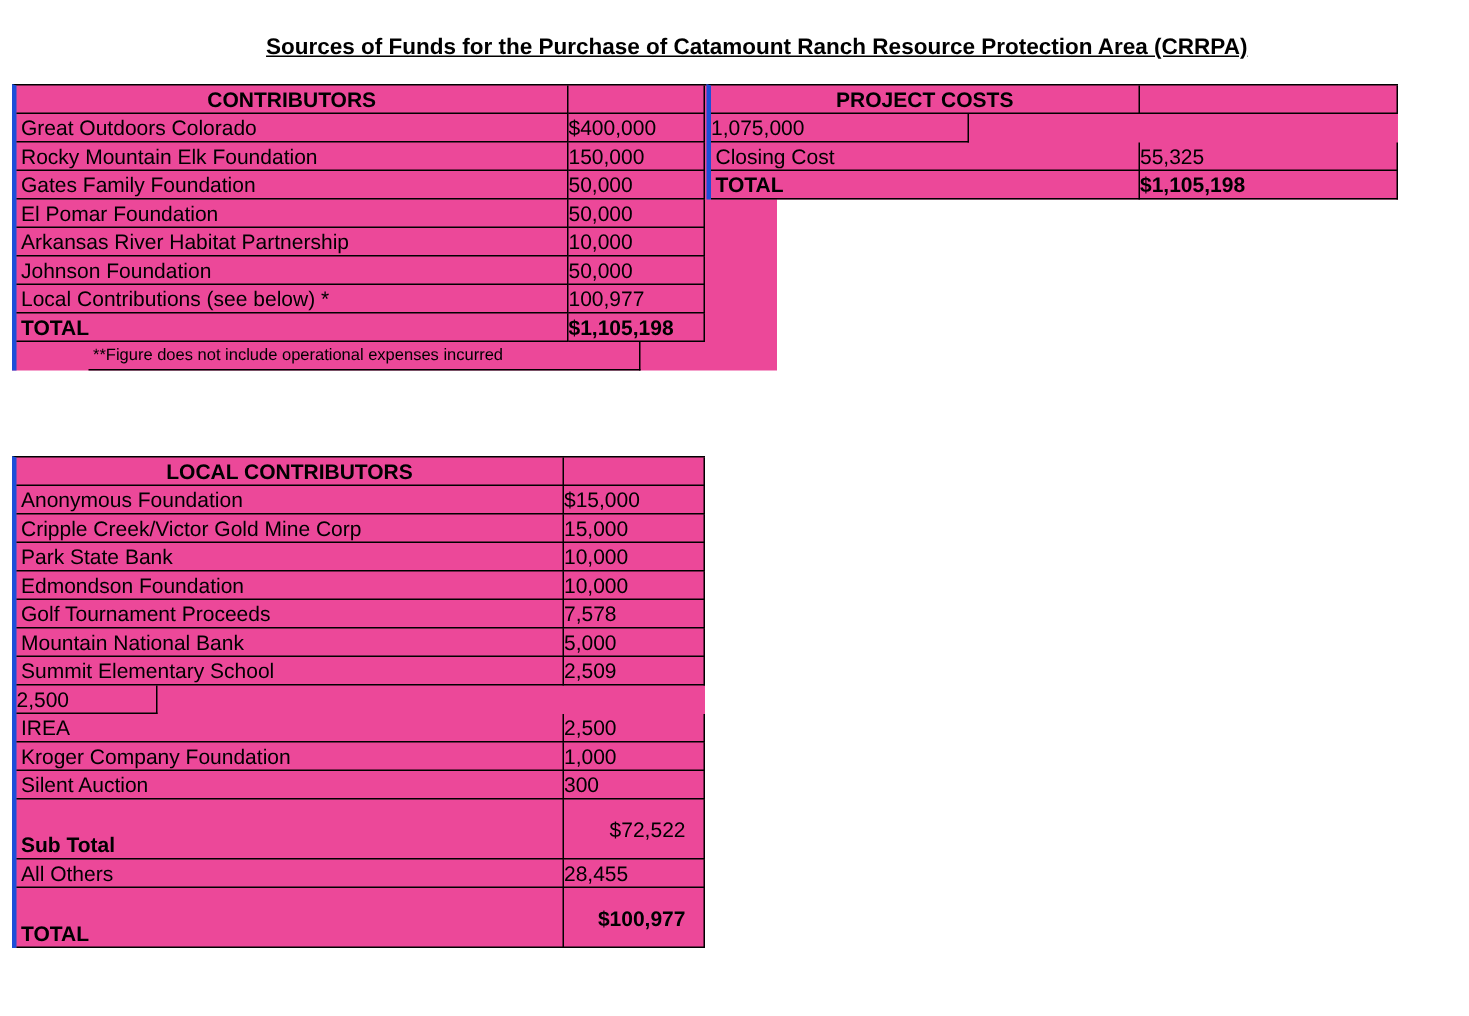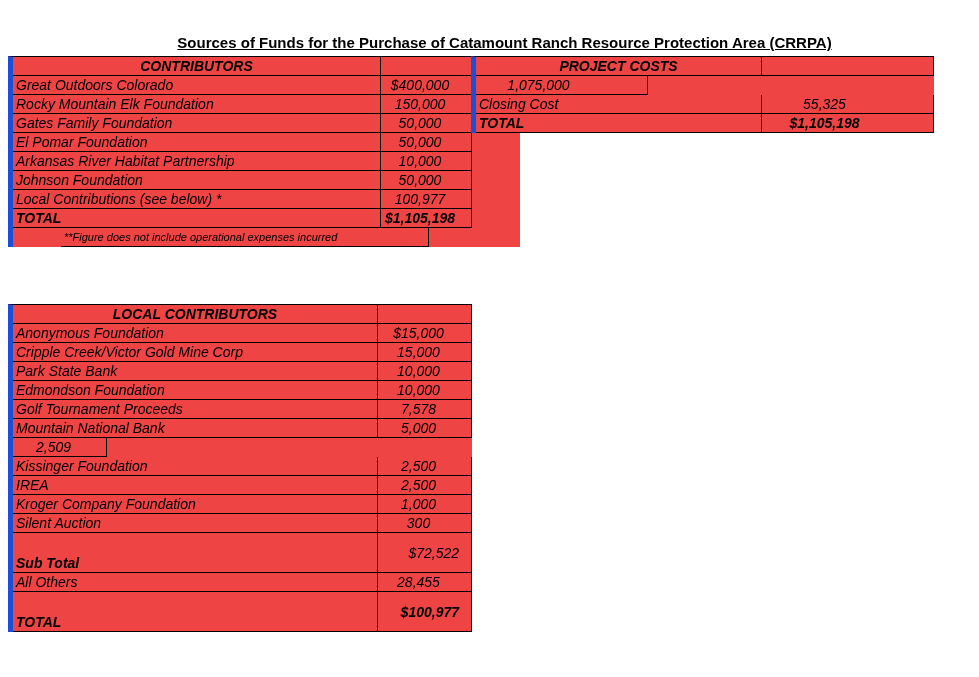--- a/index.html
+++ b/index.html
@@ -6,50 +6,49 @@
   body {
     width: 979px; height: 677px;
     background: #ffffff;
     color: #000;
     font-family: "Liberation Sans", sans-serif;
     position: relative;
     overflow: hidden;
   }
   .title {
     position: absolute;
-    top: 34px; left: 0;
+    top: 23px; left: 0;
     width: 100%;
     box-sizing: border-box;
     padding-left: 30px;
     text-align: center;
     font-size: 15px;
     font-weight: bold;
     text-decoration: underline;
   }
   .tbl {
     position: absolute;
     border-top: 1px solid #000;
-    border-left: 5px solid #1d4ed8;
+    border-left: 3px solid #1d4ed8;
     box-sizing: border-box;
-    background: #ef4444;
-    font-style: italic;
+    background: #ec4899;
   }
   .row { display: flex; }
   .cell {
     box-sizing: border-box;
     border-right: 1px solid #000;
     border-bottom: 1px solid #000;
     font-size: 14px;
     height: 19px;
     line-height: 18px;
     white-space: nowrap;
     overflow: hidden;
   }
   .cell.name { padding-left: 3px; }
-  .cell.amt  { text-align: center; padding-right: 12px; }
+  .cell.amt  { text-align: left; padding-right: 12px; }
   .cell.hdr  { font-weight: bold; text-align: center; padding-left: 0; }
 
   
   #contributors { left: 8px; top: 56px; }
   #contributors .name { width: 368px; }
   #contributors .amt  { width: 91px; }
 
   #costs { left: 471px; top: 56px; }
   #costs .name { width: 286px; }
   #costs .amt  { width: 172px; padding-right: 46px; }
@@ -166,24 +165,24 @@
     </div>
       <div class="row">
       <div class="cell name">Golf Tournament Proceeds</div>
       <div class="cell amt">7,578</div>
     </div>
       <div class="row">
       <div class="cell name">Mountain National Bank</div>
       <div class="cell amt">5,000</div>
     </div>
       <div class="row">
+      <div class="cell name">Summit Elementary School</div>
       <div class="cell amt">2,509</div>
     </div>
       <div class="row">
-      <div class="cell name">Kissinger Foundation</div>
       <div class="cell amt">2,500</div>
     </div>
       <div class="row">
       <div class="cell name">IREA</div>
       <div class="cell amt">2,500</div>
     </div>
       <div class="row">
       <div class="cell name">Kroger Company Foundation</div>
       <div class="cell amt">1,000</div>
     </div>

